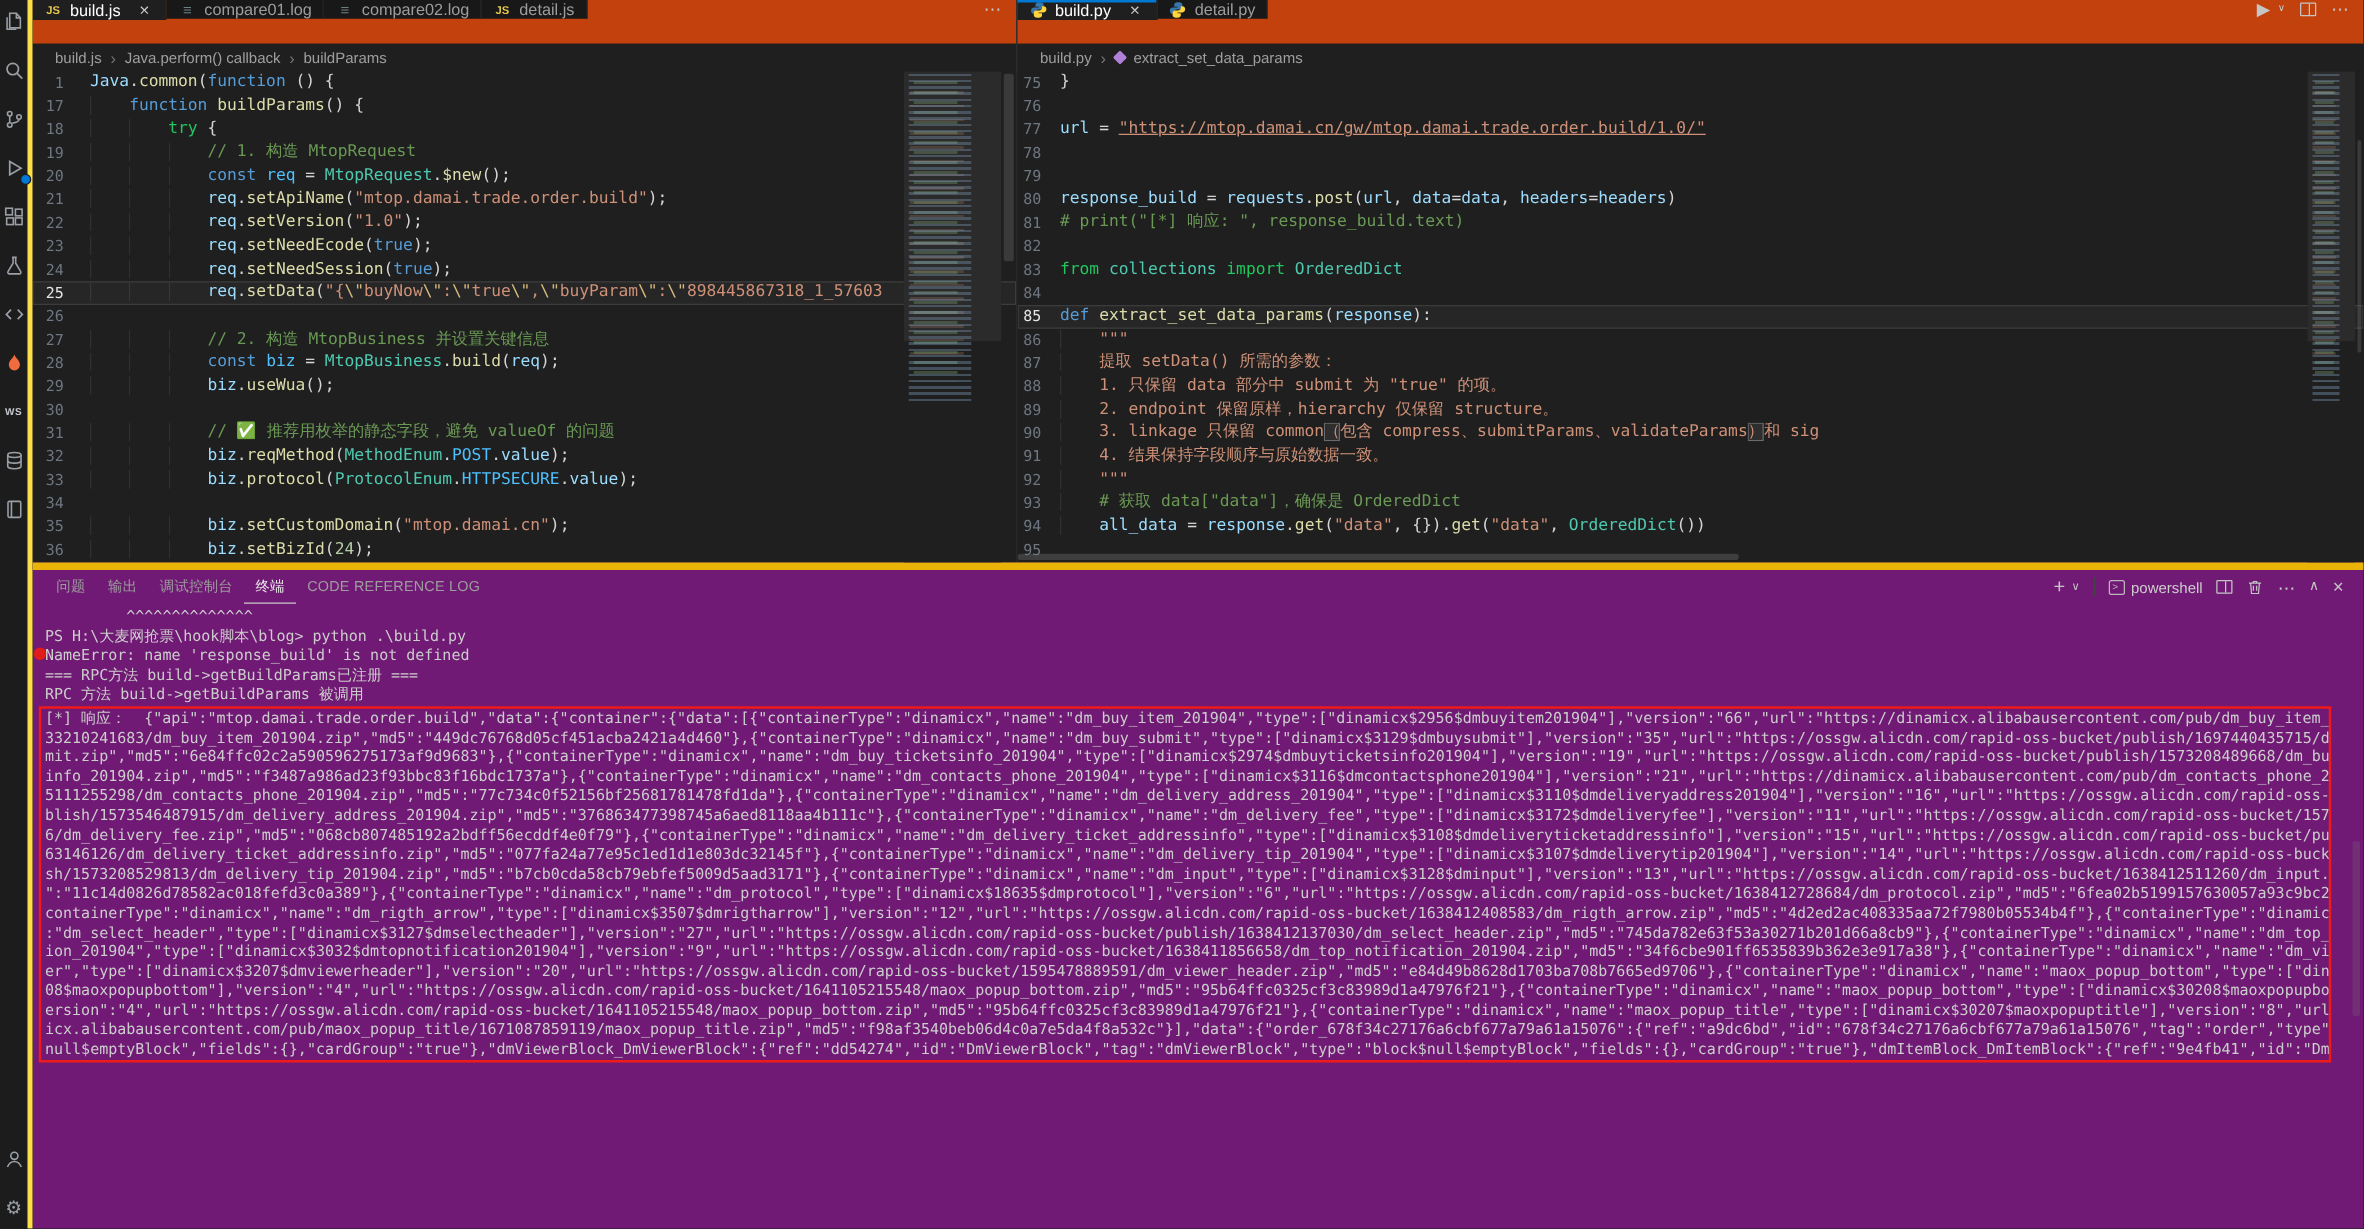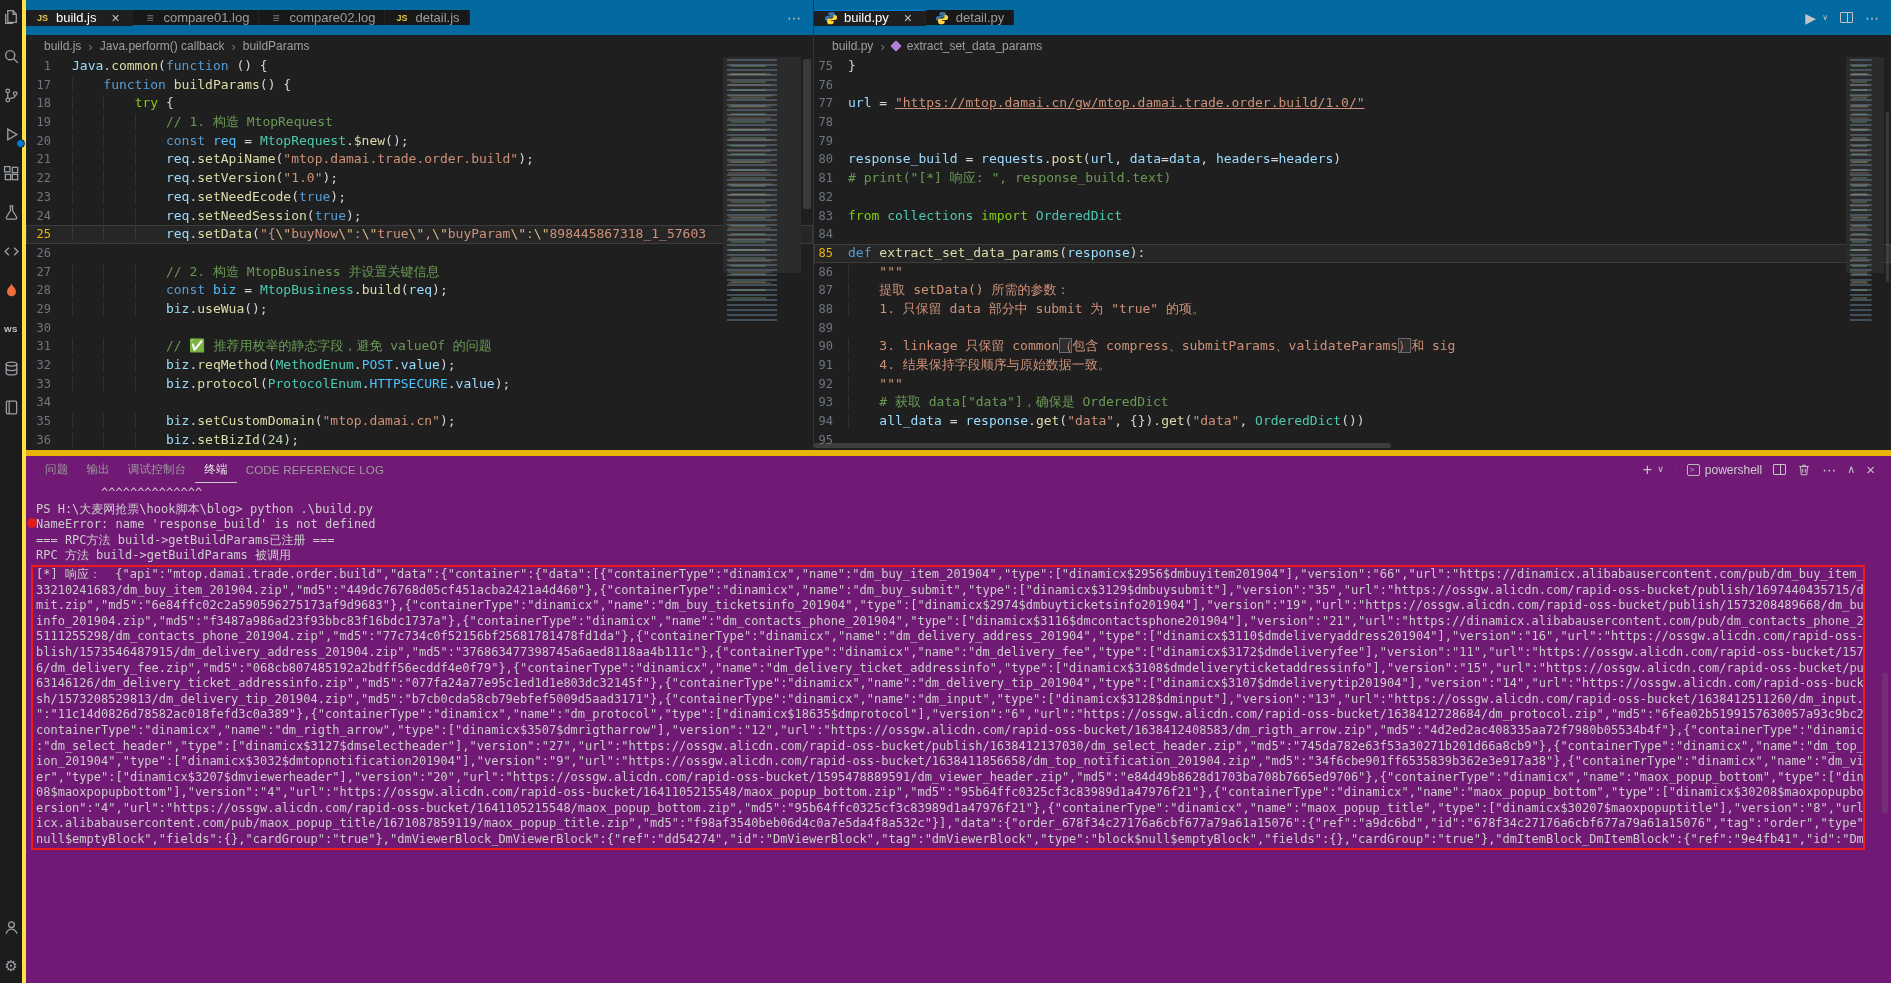--- a/index.html
+++ b/index.html
@@ -19,21 +19,21 @@
     background:#0078d4;border:1px solid #1c1c1d}
   .ab-spacer{flex:1}
   .ab-gear{font-size:15px}
 
   
   .editors{position:absolute;left:26px;top:0;right:0;height:450px;display:flex}
   .egroup{display:flex;flex-direction:column;min-width:0}
   .egroup.left{width:787px;flex:none}
   .egroup.right{flex:1;border-left:1px solid #333}
 
-  .tabbar{height:35px;background:#0369a1;display:flex;align-items:center;flex:none}
+  .tabbar{height:35px;background:#c2410c;display:flex;align-items:flex-start;flex:none}
   .tab{display:flex;align-items:center;gap:6px;padding:0 9px;border-right:1px solid #232323;
     font-size:13px;color:#9d9d9d;background:#181818;position:relative;cursor:pointer;white-space:nowrap}
   .tab.active{background:#1f1f1f;color:#fff}
   .egroup.right .tab.active::before{content:"";position:absolute;left:0;right:0;top:0;height:1.5px;background:#0078d4}
   .ticon{flex:none;display:inline-flex;align-items:center;justify-content:center;width:15px}
   .ticon.js{color:#e3c64b;font-weight:700;font-size:9px}
   .ticon.log{color:#6d8086;font-size:12px}
   .tclose{margin-left:5px;color:#c5c5c5;font-size:14px;width:16px;text-align:center;border-radius:3px;cursor:pointer}
   .tab-actions{margin-left:auto;display:flex;align-items:center;gap:12px;padding:0 12px;color:#c5c5c5}
   .action{font-size:14px;line-height:1;cursor:pointer}
@@ -48,22 +48,22 @@
   .bicon-method{width:8px;height:8px;background:#b180d7;transform:rotate(45deg);border-radius:1px;flex:none}
 
   
   .codearea{position:relative;flex:1;overflow:hidden;background:#1f1f1f;
     font-family:"DejaVu Sans Mono","Liberation Mono",monospace;font-size:13px;line-height:18.7px}
   .cl{display:flex;height:18.7px}
   .ln{flex:none;width:46px;padding-right:21px;text-align:right;color:#6e7681;font-size:12px}
   .egroup.right .ln{width:34px;padding-right:15px}
   .lc{white-space:pre;color:#d4d4d4}
   .cl.cur{background:rgba(255,255,255,.035);box-shadow:inset 0 0 0 1px #3c3c3c}
-  .cl.cur .ln{color:#eab308}
-  .tk-kw{color:#569cd6}.tk-ctrl{color:#84cc16}.tk-fn{color:#dcdcaa}.tk-var{color:#9cdcfe}
+  .cl.cur .ln{color:#e5e5e5}
+  .tk-kw{color:#569cd6}.tk-ctrl{color:#22c55e}.tk-fn{color:#dcdcaa}.tk-var{color:#9cdcfe}
   .tk-cvar{color:#4fc1ff}.tk-cls{color:#4ec9b0}.tk-str{color:#ce9178}.tk-esc{color:#d7ba7d}
   .tk-num{color:#b5cea8}.tk-cmt{color:#6a9955}.tk-pun{color:#d4d4d4}
   .tk-lnk{color:#ce9178;text-decoration:underline}
   .tk-brk{color:#ce9178;box-shadow:inset 0 0 0 1px #6a6a6a;background:rgba(90,90,90,.25)}
   .tk-ind{box-shadow:inset 1px 0 0 rgba(255,255,255,.08)}
 
   
   .minimap{position:absolute;top:0;bottom:0;z-index:3;background:#1f1f1f;cursor:pointer}
   .egroup.left .minimap{right:12px;width:78px}
   .egroup.right .minimap{right:7px;width:38px}
@@ -409,20 +409,21 @@
             <div class="cl">
               <span class="ln">87</span>
               <span class="lc"><span class="tk-ind">    </span><span class="tk-str">提取 setData() 所需的参数：</span></span>
             </div>
             <div class="cl">
               <span class="ln">88</span>
               <span class="lc"><span class="tk-ind">    </span><span class="tk-str">1. 只保留 data 部分中 submit 为 "true" 的项。</span></span>
             </div>
             <div class="cl">
               <span class="ln">89</span>
+              <span class="lc"><span class="tk-ind">    </span><span class="tk-str">2. endpoint 保留原样，hierarchy 仅保留 structure。</span></span>
             </div>
             <div class="cl">
               <span class="ln">90</span>
               <span class="lc"><span class="tk-ind">    </span><span class="tk-str">3. linkage 只保留 common</span><span class="tk-brk">（</span><span class="tk-str">包含 compress、submitParams、validateParams</span><span class="tk-brk">）</span><span class="tk-str">和 sig</span></span>
             </div>
             <div class="cl">
               <span class="ln">91</span>
               <span class="lc"><span class="tk-ind">    </span><span class="tk-str">4. 结果保持字段顺序与原始数据一致。</span></span>
             </div>
             <div class="cl">

